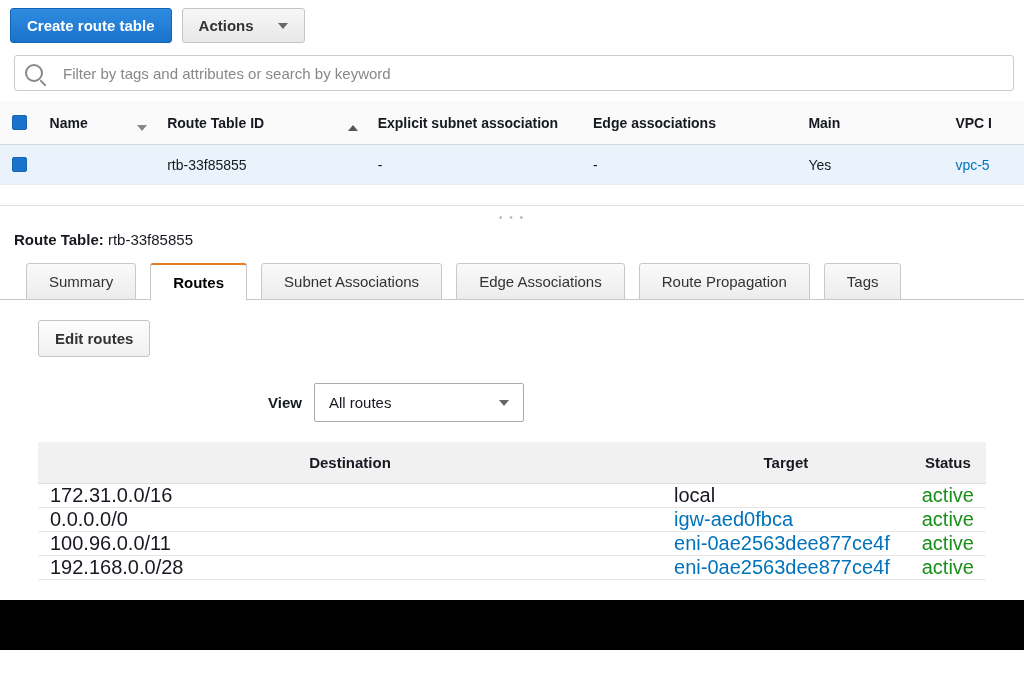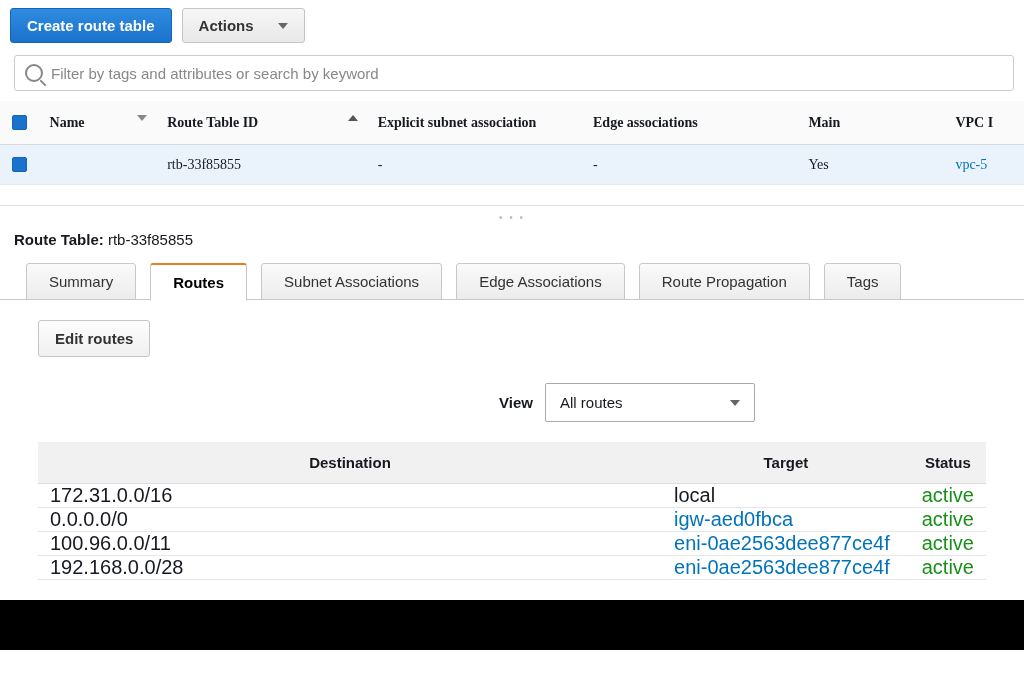--- a/index.html
+++ b/index.html
@@ -53,21 +53,21 @@
       border-top: 6px solid #666;
       display: inline-block;
     }
     .search-wrap {
       margin: 4px 10px 0 14px;
       border: 1px solid #ccc;
       border-radius: 3px;
       display: flex;
       align-items: center;
       padding: 8px 10px;
-      gap: 8px;
+      gap: 20px;
     }
     .search-wrap input {
       border: none;
       outline: none;
       flex: 1;
       font-size: 15px;
       color: #333;
     }
     .search-wrap input::placeholder { color: #888; }
     .mag-icon {
@@ -93,21 +93,21 @@
       margin-top: 10px;
       height: 44px;
     }
     .grid-row {
       display: flex;
       align-items: center;
       height: 40px;
       background: #eaf3fb;
       border-bottom: 1px solid #eaeaea;
     }
-    .cell { padding: 0 10px; display:flex; align-items:flex-start; gap:2px;font-family:Liberation Serif, serif; }
+    .cell { padding: 0 10px; display:flex; align-items:flex-end; gap:2px; }
     .cell-check { width: 40px; justify-content:center; }
     .cell-name { width: 120px; font-weight:700; }
     .cell-rtid { width: 215px; font-weight:700;}
     .cell-explicit { width: 220px; font-weight:700;}
     .cell-edge { width: 220px; font-weight:700;}
     .cell-main { width: 150px; font-weight:700;}
     .cell-vpc { width: 80px; font-weight:700;}
     .grid-row .cell { font-weight:400; }
     .checkbox {
       width: 15px; height: 15px;
@@ -169,21 +169,21 @@
       top:1px;
     }
     .tab-underline {
       border-bottom:1px solid #c8c8c8;
       margin-top:-1px;
     }
     .routes-area { padding: 20px 38px; }
     .view-row {
       display:flex; align-items:center; gap:12px;
       margin: 26px 0 20px 0;
-      justify-content:center;
+      justify-content:flex-start;
       padding-left: 230px;
     }
     .view-label { font-weight:700; font-size:15px; }
     .select-box {
       border:1px solid #aaa;
       border-radius:2px;
       padding:10px 14px;
       width:210px;
       display:flex;
       align-items:center;

